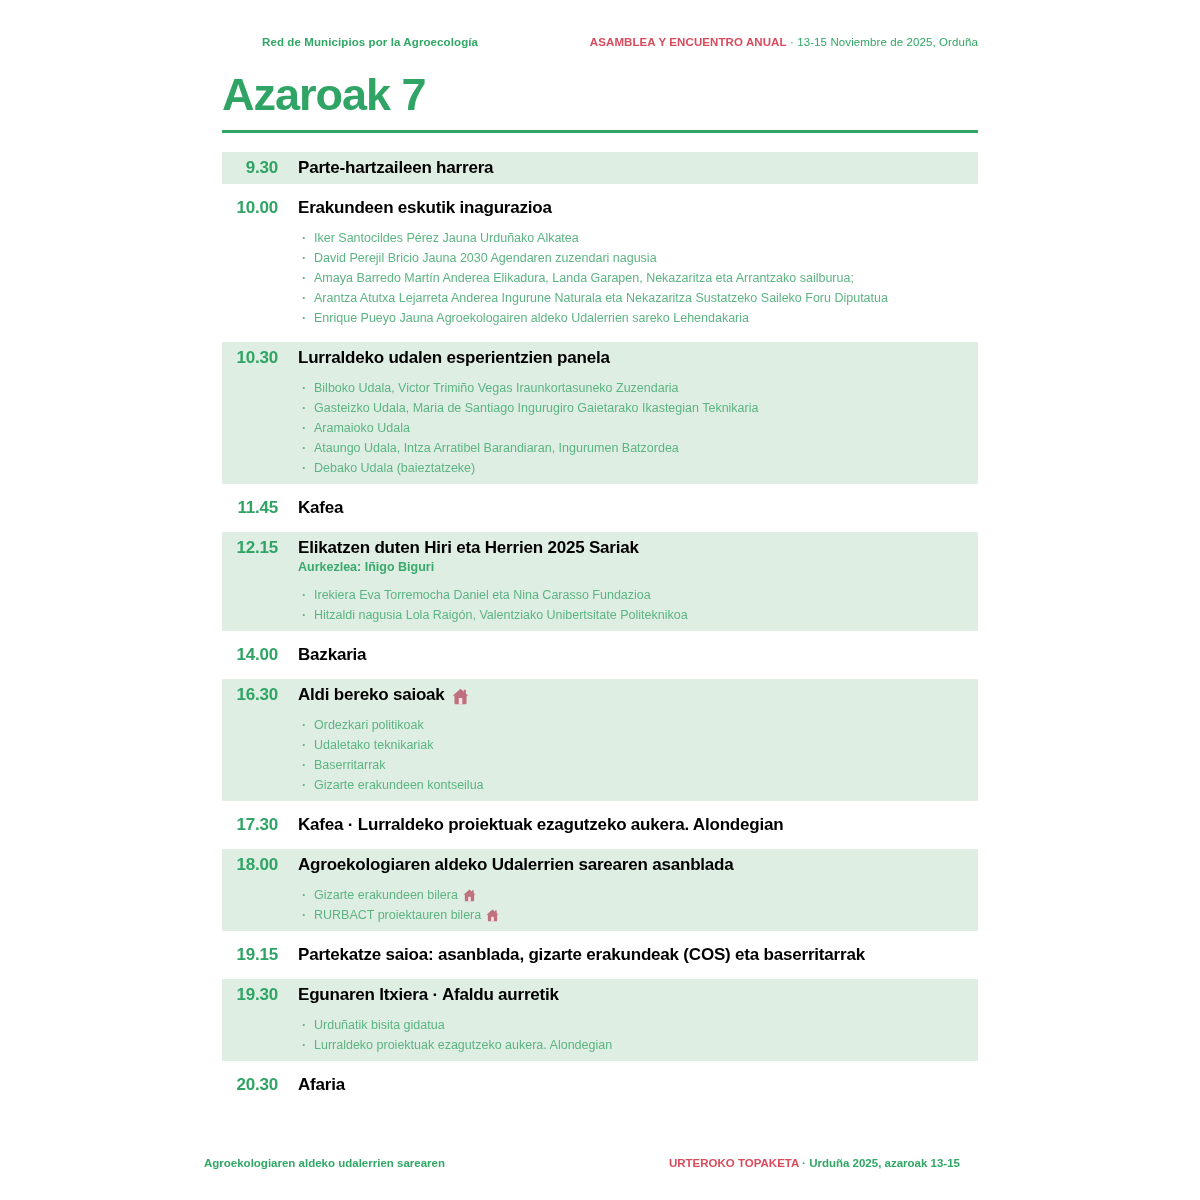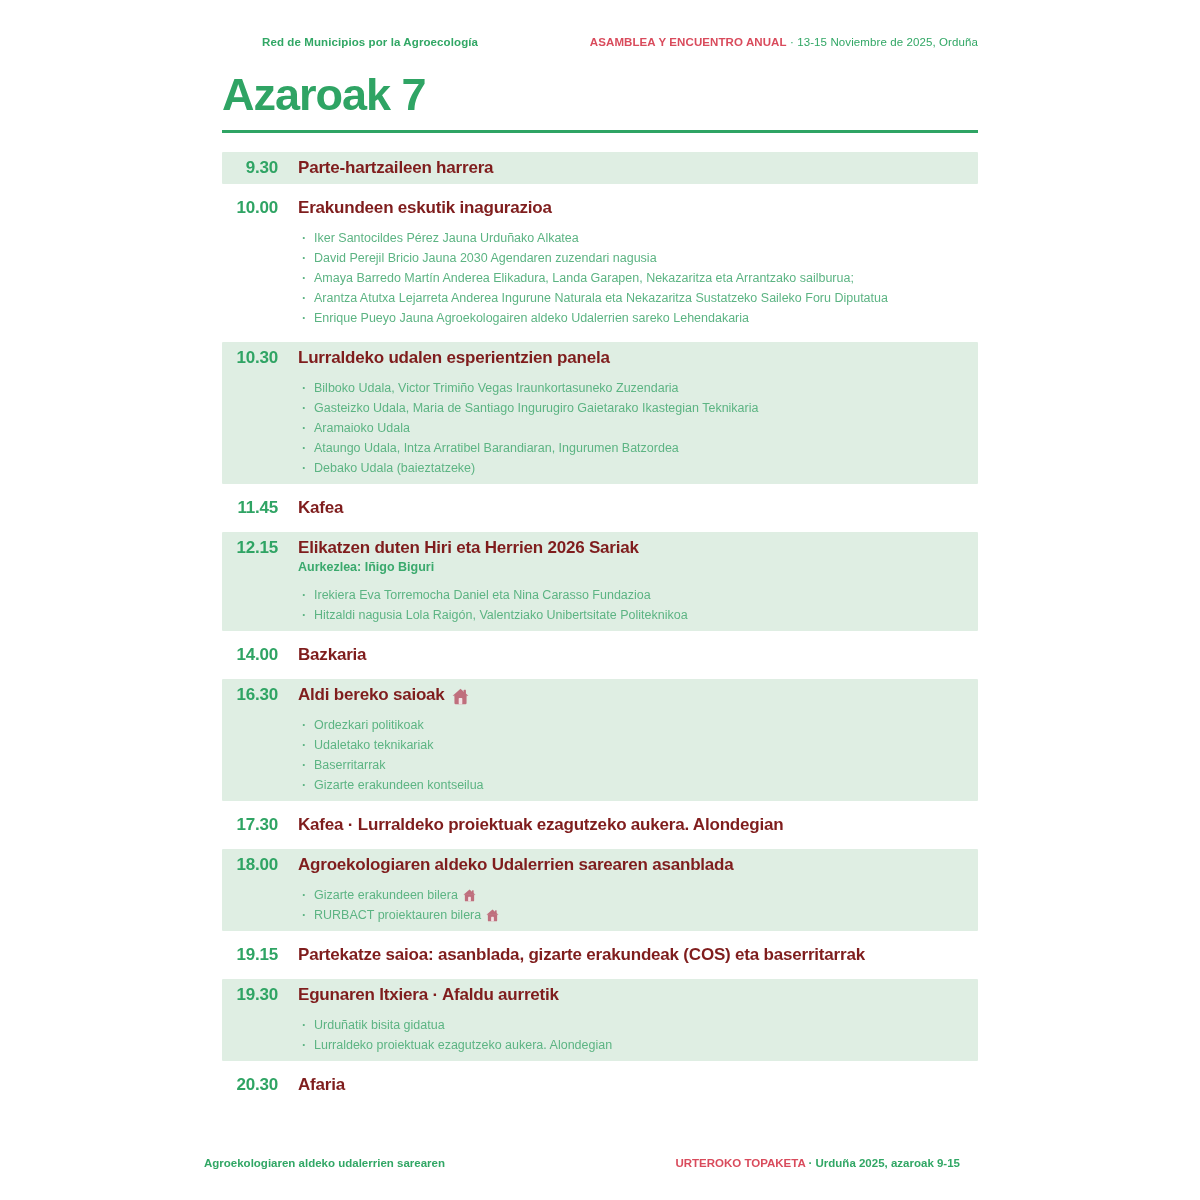--- a/index.html
+++ b/index.html
@@ -40,21 +40,21 @@
   .time {
     flex:none; width:56px; margin-right:20px;
     text-align:right;
     font-size:17px; line-height:20px; font-weight:bold;
     color:#2fa464; letter-spacing:-0.2px;
   }
   .body { flex:1 1 auto; min-width:0; }
   .title-line { display:flex; align-items:center; gap:7px; }
   h2.etitle {
     margin:0; font-size:17px; line-height:20px; font-weight:bold;
-    color:#7f1d1d; letter-spacing:-0.2px;
+    color:#000000; letter-spacing:-0.2px;
   }
   .subtitle {
     margin-top:2px; font-size:12.5px; line-height:15px;
     font-weight:bold; color:#3aa96d;
   }
   ul.bullets { list-style:none; margin:10px 0 0 0; padding:0 0 0 4px; }
   ul.bullets li {
     display:flex; align-items:center; gap:0;
     font-size:12.5px; line-height:20px; color:#5cb483;
   }
@@ -166,21 +166,21 @@
       <div class="title-line">
         <h2 class="etitle">Kafea</h2>
       </div>
     </div>
   </section>
 
   <section class="row band">
     <div class="time">12.15</div>
     <div class="body">
       <div class="title-line">
-        <h2 class="etitle">Elikatzen duten Hiri eta Herrien 2026 Sariak</h2>
+        <h2 class="etitle">Elikatzen duten Hiri eta Herrien 2025 Sariak</h2>
       </div>
     <div class="subtitle">Aurkezlea: Iñigo Biguri</div>
             <ul class="bullets">
               <li>
                 <span class="dot">·</span>
                 <span class="btext">Irekiera Eva Torremocha Daniel eta Nina Carasso Fundazioa</span>
               </li>
               <li>
                 <span class="dot">·</span>
                 <span class="btext">Hitzaldi nagusia Lola Raigón, Valentziako Unibertsitate Politeknikoa</span>
@@ -305,15 +305,15 @@
       <div class="title-line">
         <h2 class="etitle">Afaria</h2>
       </div>
     </div>
   </section>
 </div>
   </div>
 
   <div class="footer">
     <span class="left">Agroekologiaren aldeko udalerrien sarearen</span>
-    <span><span class="red">URTEROKO TOPAKETA</span><span class="green"> · Urduña 2025, azaroak 9-15</span></span>
+    <span><span class="red">URTEROKO TOPAKETA</span><span class="green"> · Urduña 2025, azaroak 13-15</span></span>
   </div>
 </div>
 
 </body></html>

